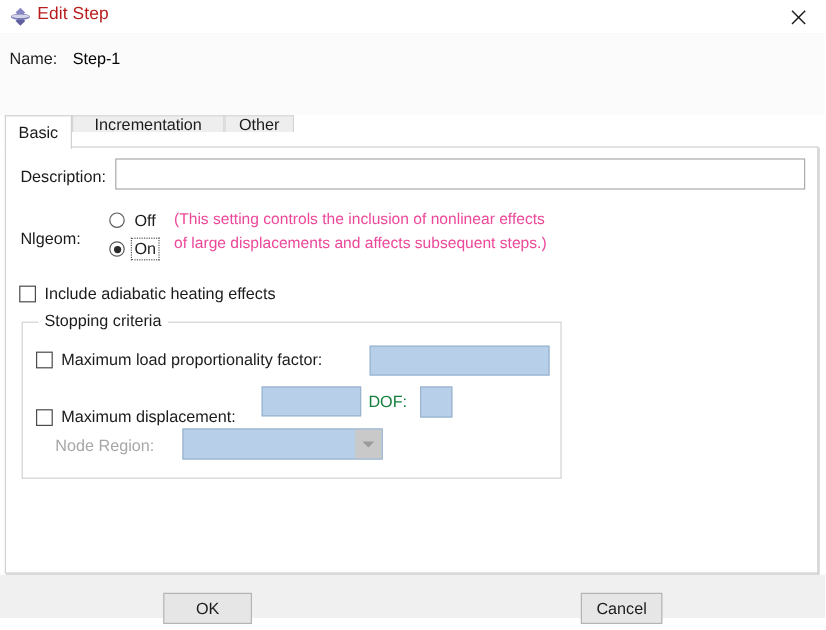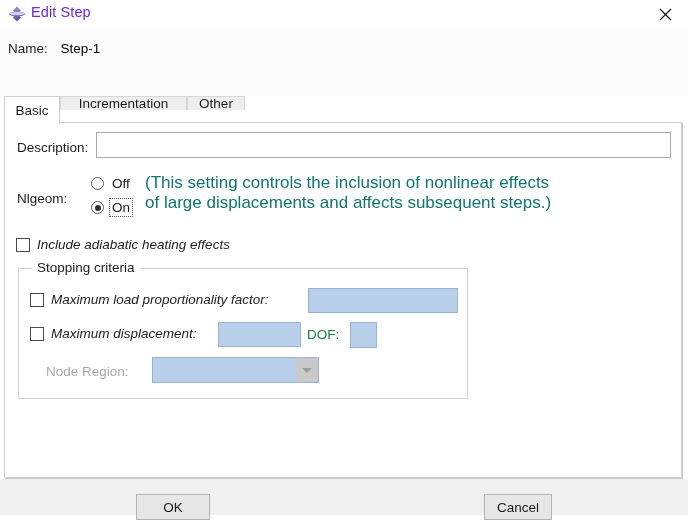--- a/index.html
+++ b/index.html
@@ -27,21 +27,21 @@
   }
   .title-icon {
     position: absolute;
     left: 8px; top: 5px;
     width: 18px; height: 18px;
   }
   .title-text {
     position: absolute;
     left: 31px; top: 4px;
     font-size: 14.5px;
-    color: #6d28d9;
+    color: #b91c1c;
     letter-spacing: .1px;
   }
   .close-btn {
     position: absolute;
     right: 0px; top: 0px;
     width: 46px; height: 28px;
     display: flex;
     align-items: center;
     justify-content: center;
     cursor: default;
@@ -160,61 +160,61 @@
     margin-left: 6px;
     font-size: 13.5px;
     padding: 1px 2px;
   }
   .radio-text.focused {
     outline: 1px dotted #555555;
   }
   .nlgeom-note {
     position: absolute;
     left: 140px; top: 50px;
-    font-size: 17px;
+    font-size: 13px;
     line-height: 20px;
-    color: #0f766e;
+    color: #ec4899;
     white-space: pre-line;
   }
 
   
   .chk-row {
     position: absolute;
     display: flex;
     align-items: center;
     cursor: default;
   }
   .chk-box {
     width: 14px; height: 14px;
     box-sizing: border-box;
     border: 1px solid #4a4a4a;
     background: #ffffff;
     flex: none;
   }
-  .chk-text { margin-left: 7px; font-size: 13.5px; font-style: italic; }
+  .chk-text { margin-left: 7px; font-size: 13.5px; }
   .chk-adiabatic { left: 11px; top: 114px; }
 
   
   .group {
     position: absolute;
     left: 13px; top: 145px;
     width: 450px; height: 131px;
     box-sizing: border-box;
     border: 1px solid #d2d2d2;
   }
   .group-title {
     position: absolute;
     left: 13px; top: -9px;
     background: #ffffff;
     padding: 0 5px;
     font-size: 13.5px;
     color: #1b1b1b;
   }
   .chk-maxload { left: 11px; top: 23px; }
-  .chk-maxdisp { left: 11px; top: 57px; }
+  .chk-maxdisp { left: 11px; top: 71px; }
 
   .field-disabled {
     position: absolute;
     box-sizing: border-box;
     background: #b7cfe8;
     border: 1px solid #9ab4cf;
   }
   .fld-maxload { left: 289px; top: 19px; width: 150px; height: 25px; }
   .fld-maxdisp { left: 199px; top: 53px; width: 83px;  height: 25px; }
   .fld-dof     { left: 331px; top: 53px; width: 27px;  height: 26px; }

